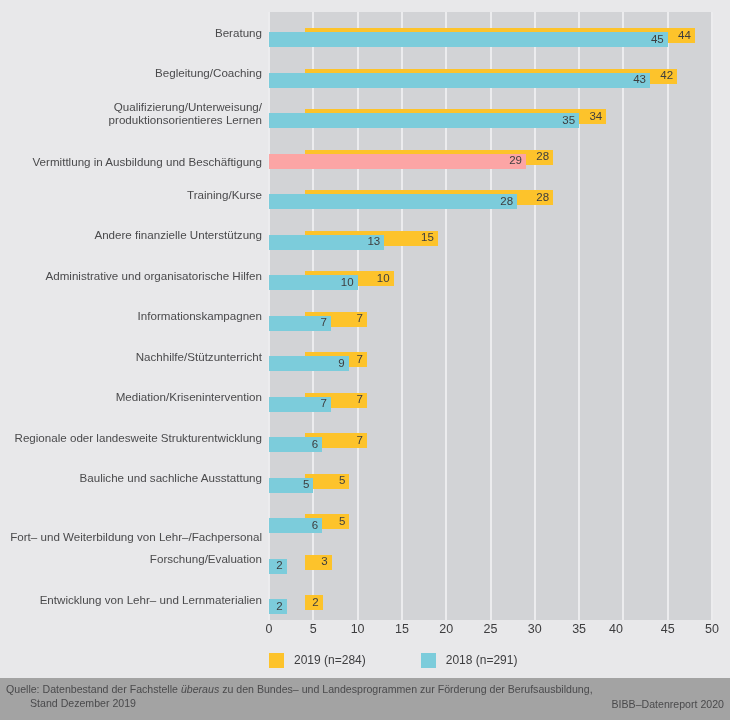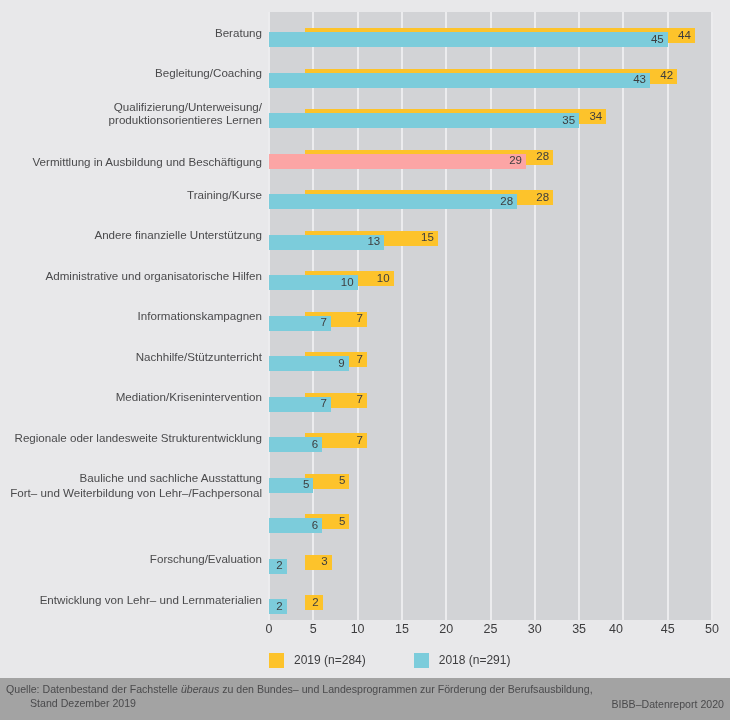--- a/index.html
+++ b/index.html
@@ -110,21 +110,21 @@
   }
 
   
   #legend {
     position: absolute;
     left: 269px;
     top: 650px;
     height: 20px;
     display: flex;
     align-items: center;
-    gap: 0;
+    gap: 7px;
   }
   .legend-item {
     display: flex;
     align-items: center;
   }
   .legend-item + .legend-item { margin-left: 48px; }
   .legend-swatch {
     width: 15px;
     height: 15px;
     margin-right: 10px;
@@ -187,21 +187,21 @@
         <div class="cat-label" style="top: 87.8333px;">Qualifizierung/Unterweisung/<br>produktionsorientieres Lernen</div>
         <div class="cat-label" style="top: 135.117px; margin-top: 8px;">Vermittlung in Ausbildung und Beschäftigung</div>
         <div class="cat-label" style="top: 175.65px;">Training/Kurse</div>
         <div class="cat-label" style="top: 216.183px;">Andere finanzielle Unterstützung</div>
         <div class="cat-label" style="top: 256.717px;">Administrative und organisatorische Hilfen</div>
         <div class="cat-label" style="top: 297.25px;">Informationskampagnen</div>
         <div class="cat-label" style="top: 337.783px;">Nachhilfe/Stützunterricht</div>
         <div class="cat-label" style="top: 378.317px;">Mediation/Krisenintervention</div>
         <div class="cat-label" style="top: 418.85px;">Regionale oder landesweite Strukturentwicklung</div>
         <div class="cat-label" style="top: 459.383px;">Bauliche und sachliche Ausstattung</div>
-        <div class="cat-label" style="top: 474px;">Fort– und Weiterbildung von Lehr–/Fachpersonal</div>
+        <div class="cat-label" style="top: 518px;">Fort– und Weiterbildung von Lehr–/Fachpersonal</div>
         <div class="cat-label" style="top: 540.45px; padding-left: 8px;">Forschung/Evaluation</div>
         <div class="cat-label" style="top: 580.983px;">Entwicklung von Lehr– und Lernmaterialien</div>
       </div>
 
     <div id="plot">
       <div id="gridlines">
           <div class="gridline" style="left: -1px;"></div>
           <div class="gridline" style="left: 43.3px;"></div>
           <div class="gridline" style="left: 87.6px;"></div>
           <div class="gridline" style="left: 131.9px;"></div>

